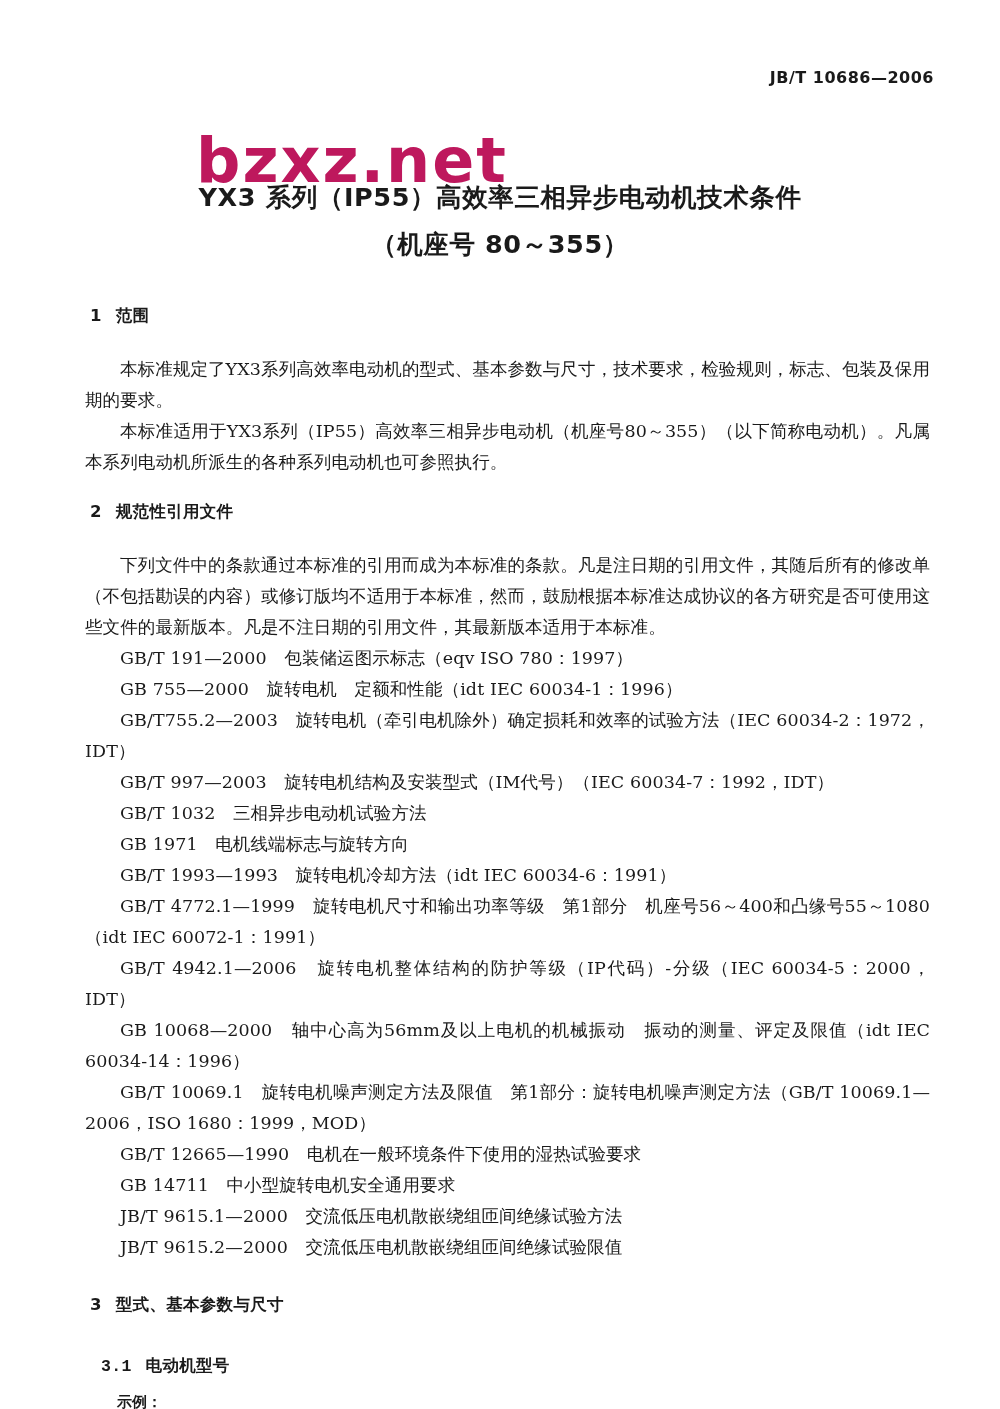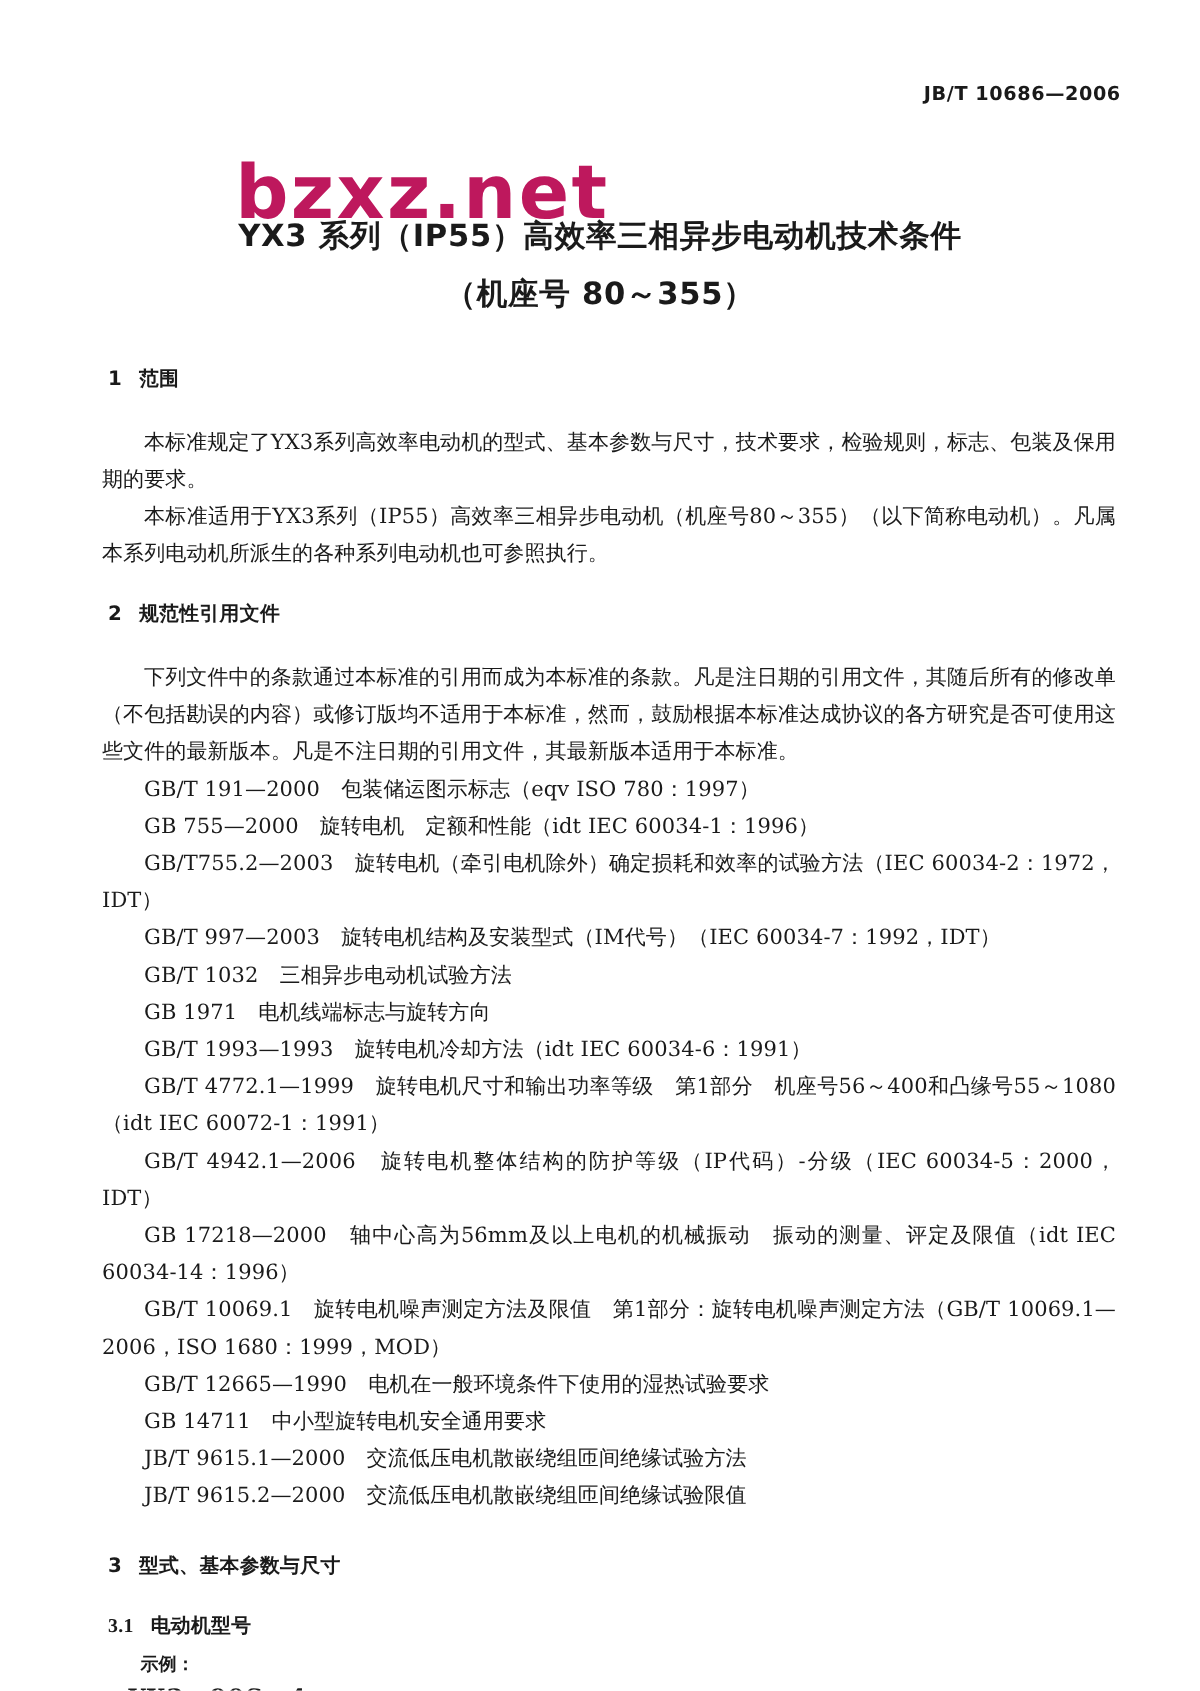--- a/index.html
+++ b/index.html
@@ -105,24 +105,24 @@
     font-size: 17.5px;
     line-height: 31px;
     text-indent: 2em;
     text-align: justify;
     letter-spacing: 0.1px;
   }
   .spacer-md { height: 18px; }
   .spacer-lg { height: 26px; }
 
   h3.subsec {
-    font-family: Liberation Serif, serif;
+    font-family: Liberation Mono, monospace;
     font-size: 16.5px;
     font-weight: 700;
-    margin: 5px;
+    margin: 16px;
     letter-spacing: 0.3px;
   }
   h3.subsec .num { margin-right: 14px; }
   .example-label {
     font-family: "DejaVu Sans", "Liberation Sans", sans-serif;
     font-size: 15px;
     font-weight: 700;
     margin-left: 32px;
     margin-top: 12px;
   }
@@ -188,21 +188,21 @@
       <ul class="ref-list">
         <li>GB/T 191—2000　包装储运图示标志（eqv ISO 780：1997）</li>
         <li>GB 755—2000　旋转电机　定额和性能（idt IEC 60034-1：1996）</li>
         <li>GB/T755.2—2003　旋转电机（牵引电机除外）确定损耗和效率的试验方法（IEC 60034-2：1972，IDT）</li>
         <li>GB/T 997—2003　旋转电机结构及安装型式（IM代号）（IEC 60034-7：1992，IDT）</li>
         <li>GB/T 1032　三相异步电动机试验方法</li>
         <li>GB 1971　电机线端标志与旋转方向</li>
         <li>GB/T 1993—1993　旋转电机冷却方法（idt IEC 60034-6：1991）</li>
         <li>GB/T 4772.1—1999　旋转电机尺寸和输出功率等级　第1部分　机座号56～400和凸缘号55～1080（idt IEC 60072-1：1991）</li>
         <li>GB/T 4942.1—2006　旋转电机整体结构的防护等级（IP代码）-分级（IEC 60034-5：2000，IDT）</li>
-        <li>GB 17218—2000　轴中心高为56mm及以上电机的机械振动　振动的测量、评定及限值（idt IEC 60034-14：1996）</li>
+        <li>GB 10068—2000　轴中心高为56mm及以上电机的机械振动　振动的测量、评定及限值（idt IEC 60034-14：1996）</li>
         <li>GB/T 10069.1　旋转电机噪声测定方法及限值　第1部分：旋转电机噪声测定方法（GB/T 10069.1—2006，ISO 1680：1999，MOD）</li>
         <li>GB/T 12665—1990　电机在一般环境条件下使用的湿热试验要求</li>
         <li>GB 14711　中小型旋转电机安全通用要求</li>
         <li>JB/T 9615.1—2000　交流低压电机散嵌绕组匝间绝缘试验方法</li>
         <li>JB/T 9615.2—2000　交流低压电机散嵌绕组匝间绝缘试验限值</li>
       </ul>
 
       <div class="spacer-lg"></div>
 
       <h2 class="sec">

